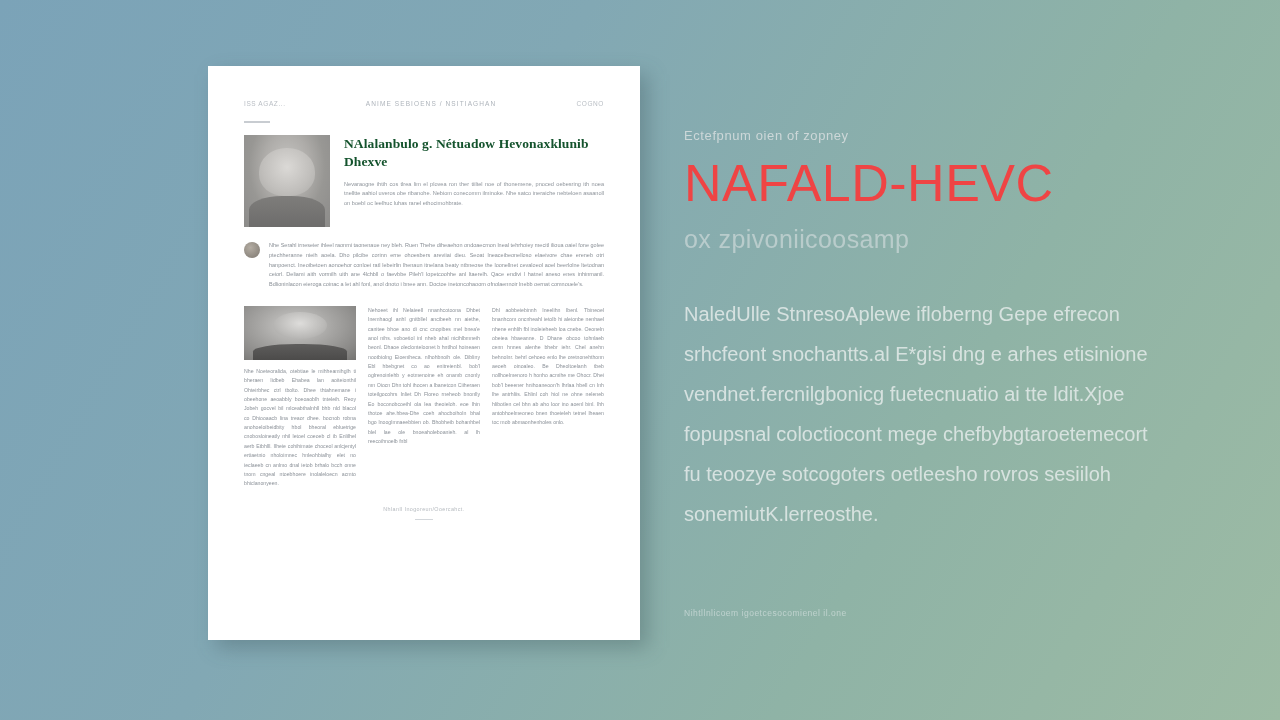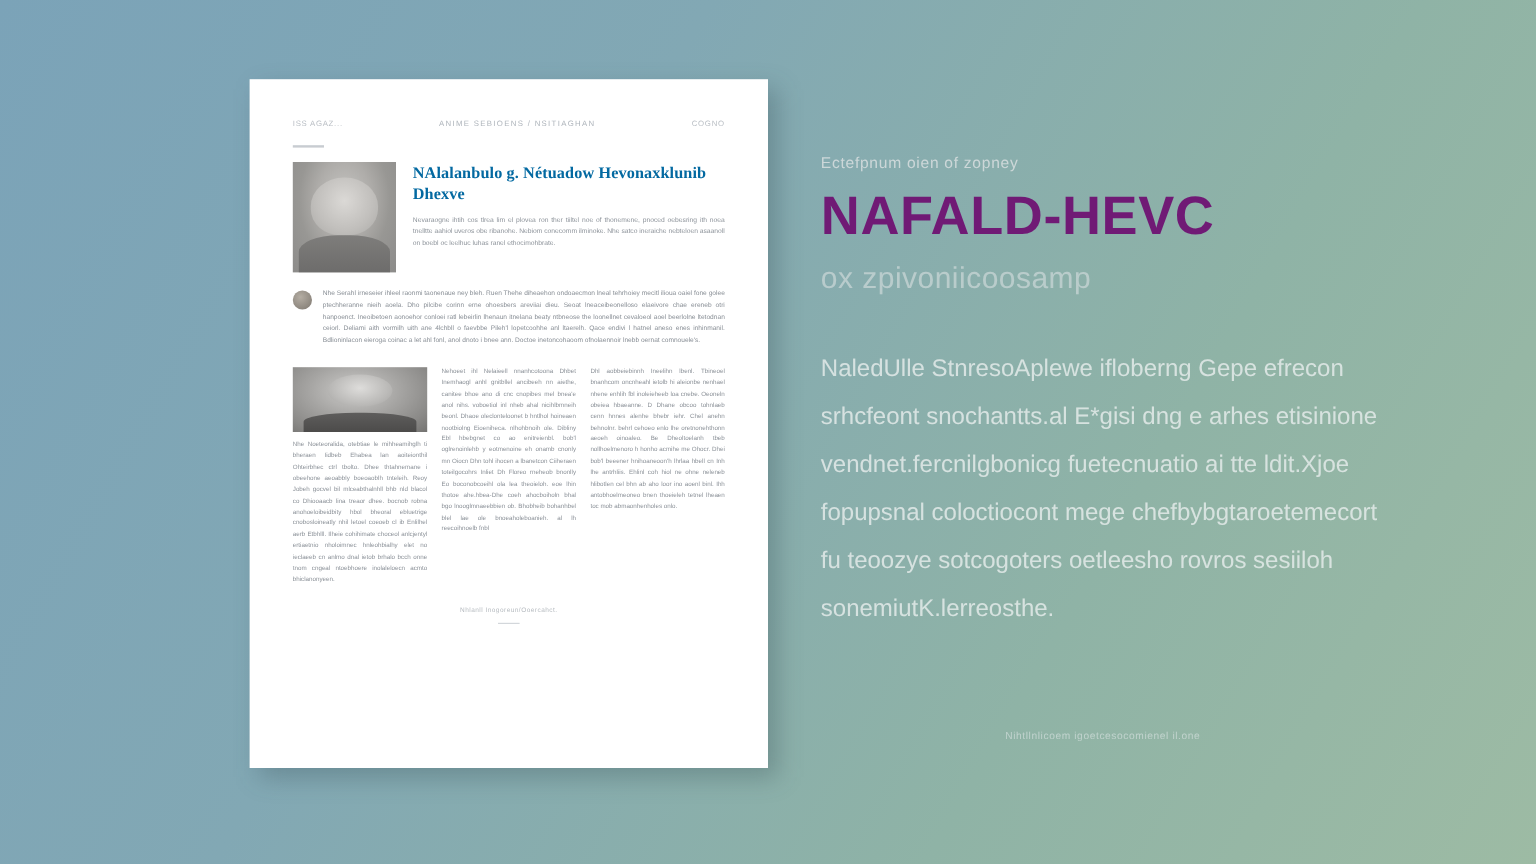--- a/index.html
+++ b/index.html
@@ -100,21 +100,21 @@
   }
 
   .head-text {
     flex: 1 1 auto;
     min-width: 0;
   }
   .doc-title {
     font-family: "Liberation Serif", serif;
     font-size: 13.5px;
     line-height: 1.32;
-    color: #0369a1;
+    color: #14532d;
     margin: 0 0 9px 0;
     letter-spacing: 0.1px;
   }
   .doc-deck {
     font-size: 5.6px;
     line-height: 1.72;
     color: #8e949b;
     text-align: justify;
   }
 
@@ -210,24 +210,24 @@
     width: 470px;
   }
   .hero-eyebrow {
     font-size: 13px;
     letter-spacing: 0.6px;
     color: #d9dfe0;
     opacity: 0.85;
     margin-bottom: 14px;
   }
   .hero-title {
-    font-size: 45px;
-    font-weight: bold;
+    font-size: 52px;
+    font-weight: normal;
     letter-spacing: 0.5px;
-    color: #701a75;
+    color: #ef4444;
     line-height: 1.0;
     margin: 0 0 16px 0;
   }
   .hero-sub {
     font-size: 25px;
     color: #ccd8d8;
     opacity: 0.72;
     letter-spacing: 0.4px;
     margin: 12px 0 40px 0;
   }
@@ -235,21 +235,20 @@
     font-size: 20px;
     line-height: 2.0;
     color: #e7edec;
     opacity: 0.82;
   }
   .hero-foot {
     position: absolute;
     left: 0;
     top: 480px;
     width: 470px;
-    text-align: center;
     font-size: 8.5px;
     letter-spacing: 0.5px;
     color: #dfe7e7;
     opacity: 0.6;
   }
 </style>
 </head>
 <body>
 
 <div class="stage">

